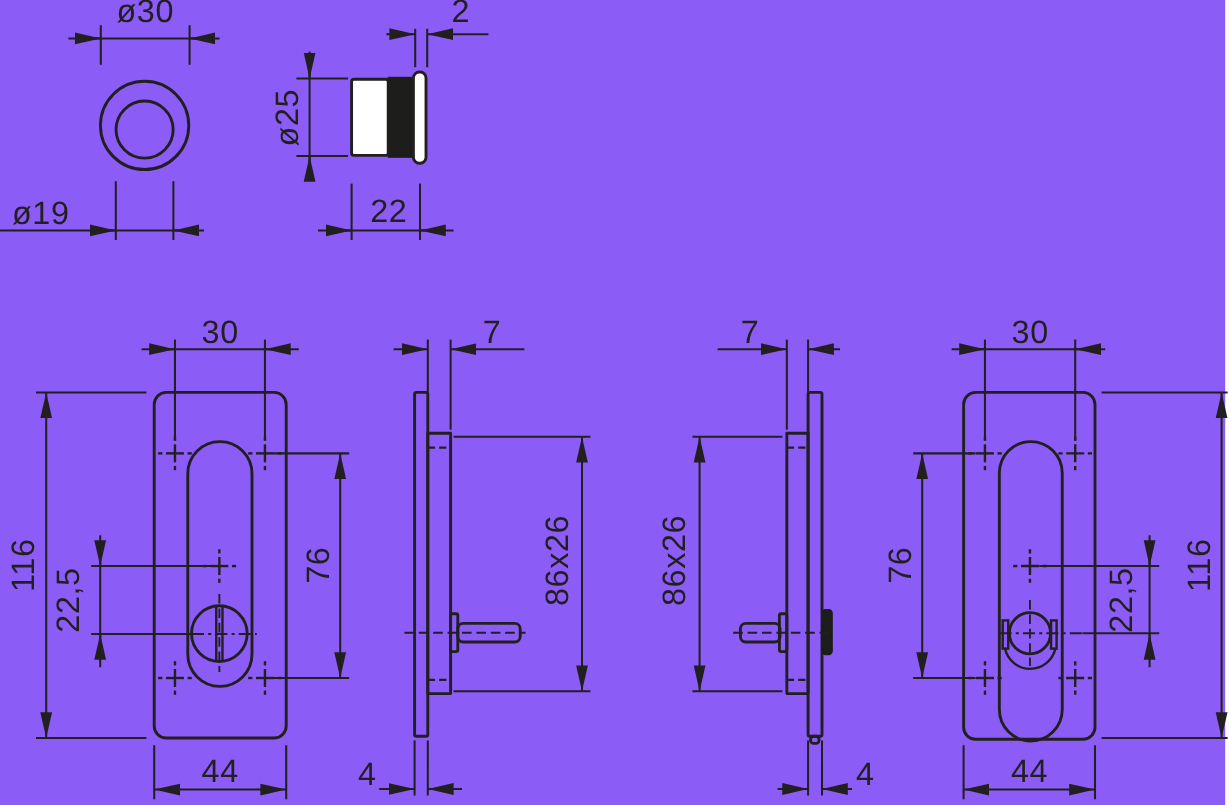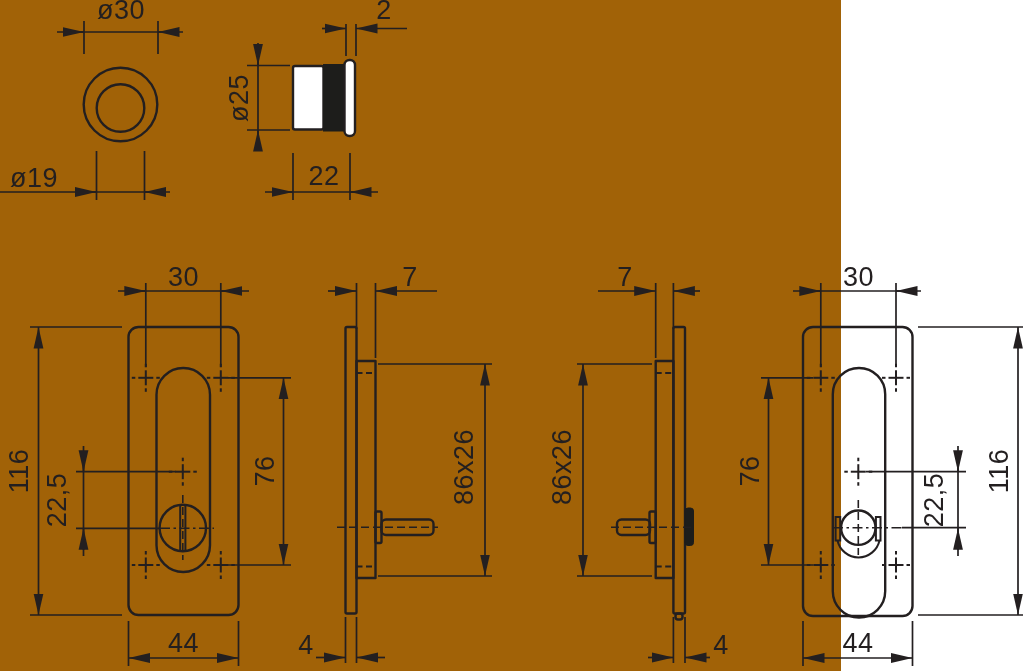--- a/index.html
+++ b/index.html
@@ -1,16 +1,16 @@
 <!DOCTYPE html>
 <html><head>
 <meta charset="utf-8">
 <style>
   html,body{margin:0;padding:0;background:#ffffff;}
-  .stage{width:841px;height:671px;position:relative;background:#a16207;}
+  .stage{width:1021px;height:671px;position:relative;background:#8b5cf6;}
   svg{display:block}
   .o  {fill:none;stroke:#231f20;stroke-width:2.4;stroke-linejoin:round;}
   .of {fill:#ffffff;stroke:#231f20;stroke-width:2.4;stroke-linejoin:round;}
   .dk {fill:#1d1d1b;stroke:#1d1d1b;stroke-width:1;}
   .d  {fill:none;stroke:#231f20;stroke-width:1.7;}
   .s  {fill:none;stroke:#231f20;stroke-width:2;}
   .h  {fill:none;stroke:#231f20;stroke-width:1.9;stroke-dasharray:6 3.5;}
   .cl {fill:none;stroke:#231f20;stroke-width:1.6;stroke-dasharray:8 4;}
   .cd {fill:none;stroke:#231f20;stroke-width:1.6;stroke-dasharray:10 3.5 2.5 3.5;}
   text{font-family:"Liberation Sans","DejaVu Sans",sans-serif;font-size:27px;fill:#231f20;letter-spacing:.5px;}

